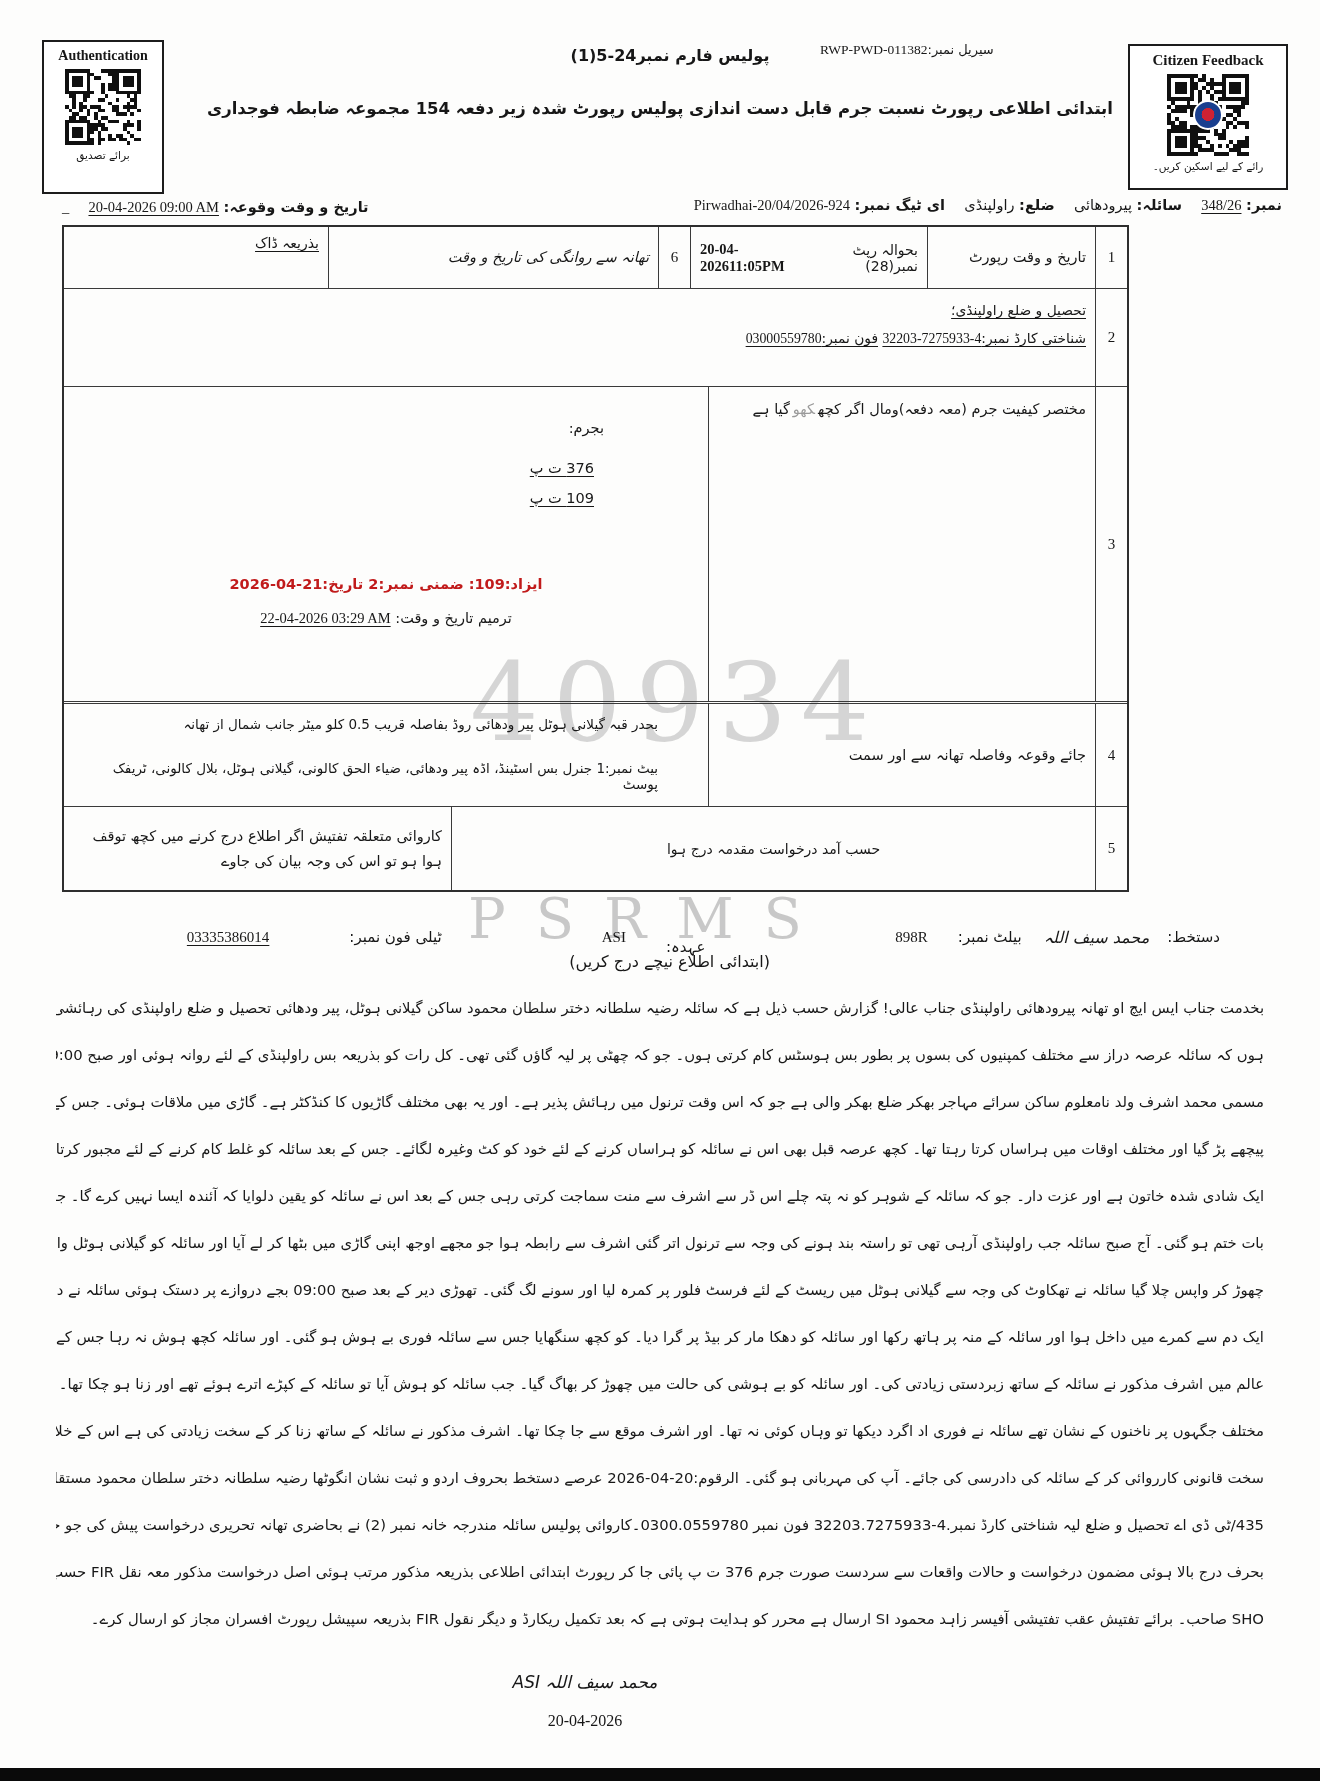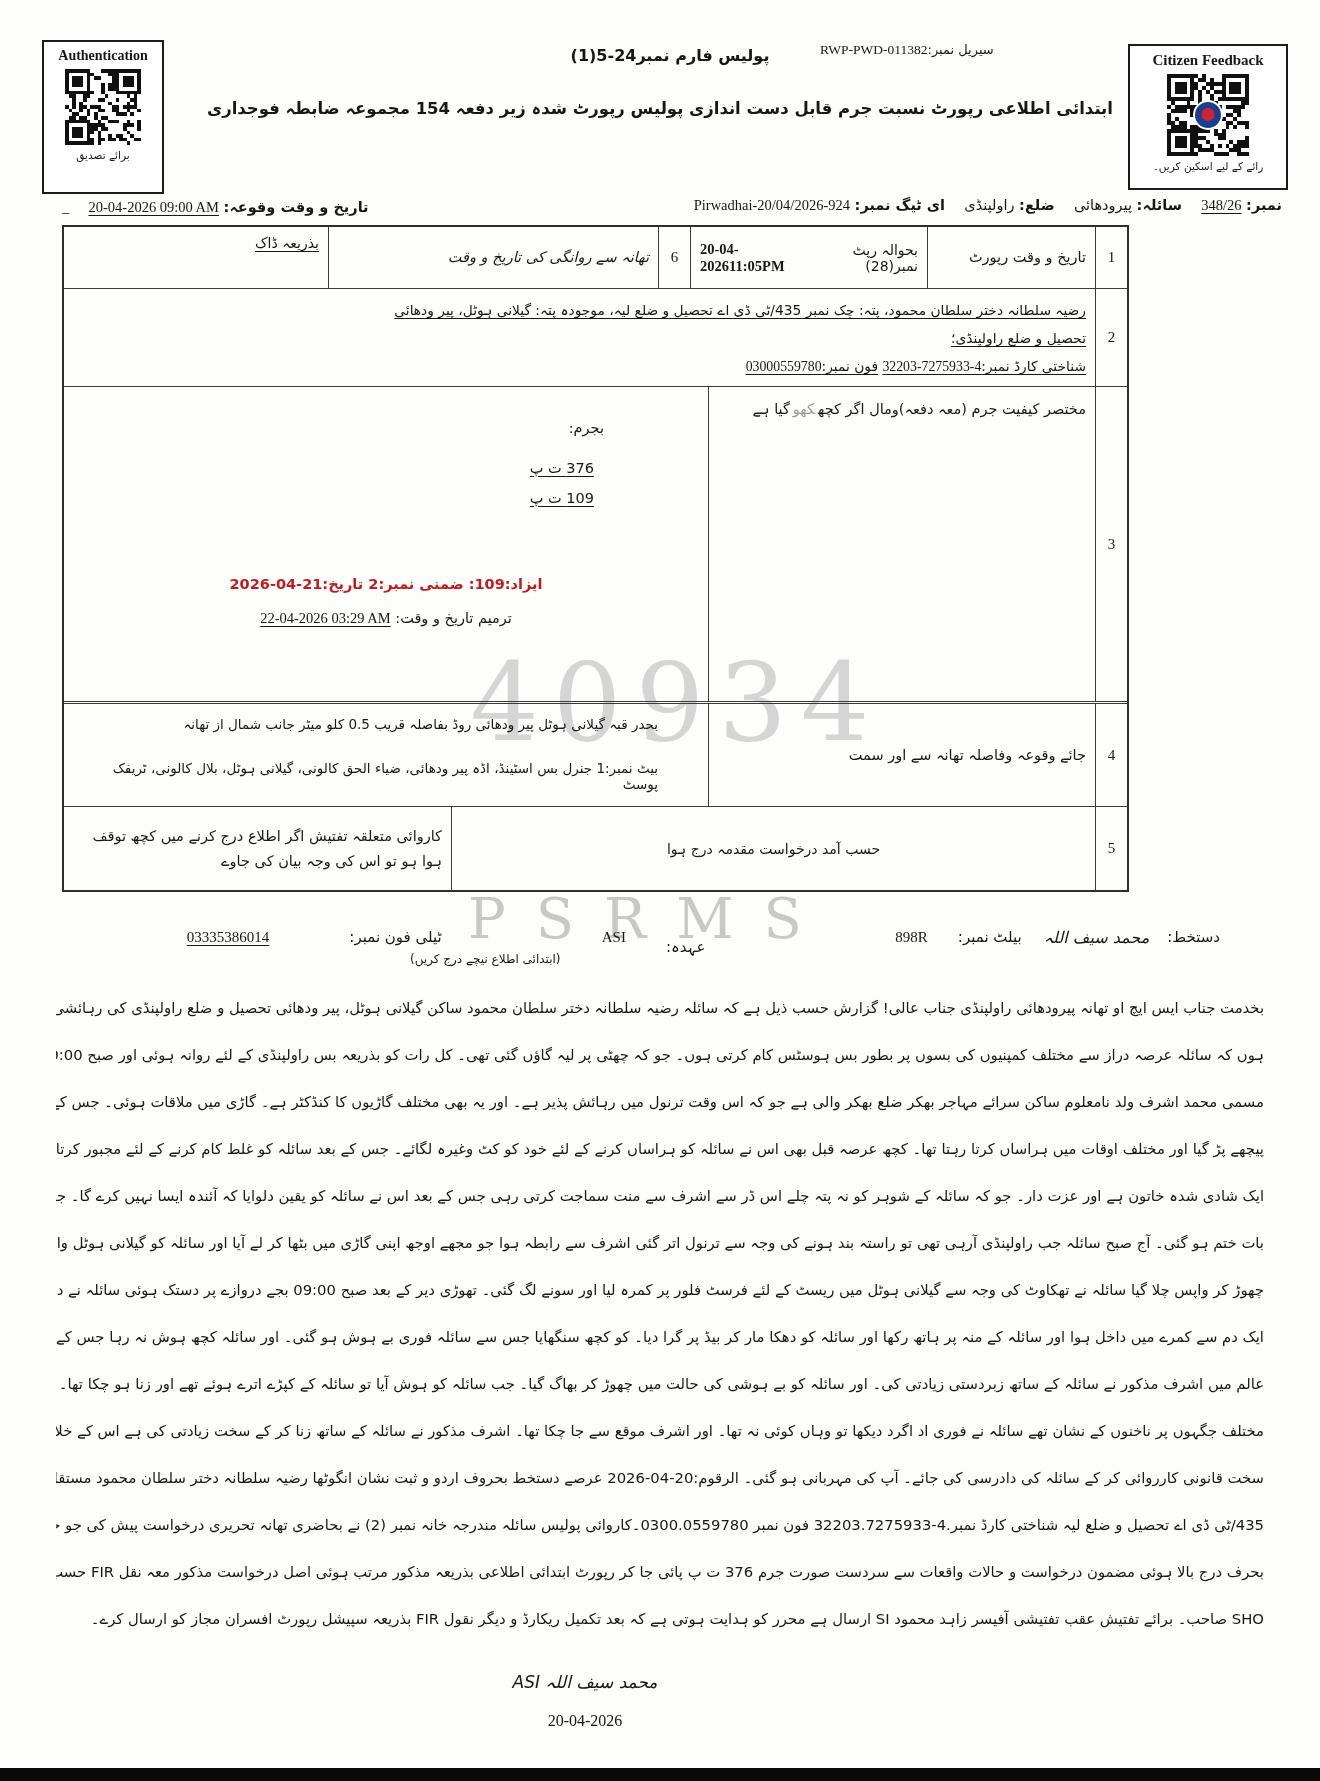--- a/index.html
+++ b/index.html
@@ -67,21 +67,21 @@
        font-size:13.5px;text-align:right;}
   .r5v{display:flex;align-items:center;justify-content:center;font-size:14px;}
 
   
   .sig-row{position:absolute;left:62px;top:918px;width:1223px;direction:rtl;display:flex;
            align-items:center;font-size:15px;padding-right:65px;box-sizing:border-box;}
   .sig-row .handwrit{font-style:italic;font-size:16px;}
   .sig-row .g18{margin-left:18px;} .sig-row .g22{margin-left:22px;} .sig-row .g30{margin-left:30px;}
   .sig-row .g190{margin-left:190px;} .sig-row .g40{margin-left:40px;margin-top:20px;} .sig-row .g160{margin-left:160px;}
   .sig-row .g80{margin-left:80px;}
-  .note-line{position:absolute;left:410px;top:952px;width:340px;text-align:left;direction:rtl;font-size:12px;}
+  .note-line{position:absolute;left:430px;top:952px;width:340px;text-align:right;direction:rtl;font-size:16px;}
 
   
   .body-text{position:absolute;left:56px;top:984px;width:1208px;direction:rtl;}
   .body-line{height:47px;line-height:47px;font-size:14.8px;white-space:nowrap;overflow:hidden;text-align:right;}
 
   
   .footer-officer{position:absolute;left:0;top:1672px;width:1170px;text-align:center;
                   font-style:italic;font-size:17px;direction:rtl;}
   .footer-date{position:absolute;left:0;top:1712px;width:1170px;text-align:center;
                font-family:"Liberation Serif",serif;font-size:16px;}
@@ -616,21 +616,20 @@
         <div class="cell num w-num6">6</div>
         <div class="cell lbl w-lbl6">تھانہ سے روانگی کی تاریخ و وقت</div>
         <div class="cell w-val6 v6">
           <span class="u">بذریعہ ڈاک</span>
         </div>
       </div>
 
       <div class="trow r2">
         <div class="cell num">2</div>
         <div class="cell w-val r2v">
-          <div class="u">رضیہ سلطانہ دختر سلطان محمود، پتہ: چک نمبر 435/ٹی ڈی اے تحصیل و ضلع لیہ، موجودہ پتہ: گیلانی ہوٹل، پیر ودھائی</div>
           <div class="u">تحصیل و ضلع راولپنڈی؛</div>
           <div>
             <span class="u">شناختی کارڈ نمبر:</span><span class="u lat ltr">32203-7275933-4</span>
             <span class="u">فون نمبر:</span><span class="u lat ltr">03000559780</span>
           </div>
         </div>
       </div>
 
       <div class="trow r3 dbl">
         <div class="cell num">3</div>

